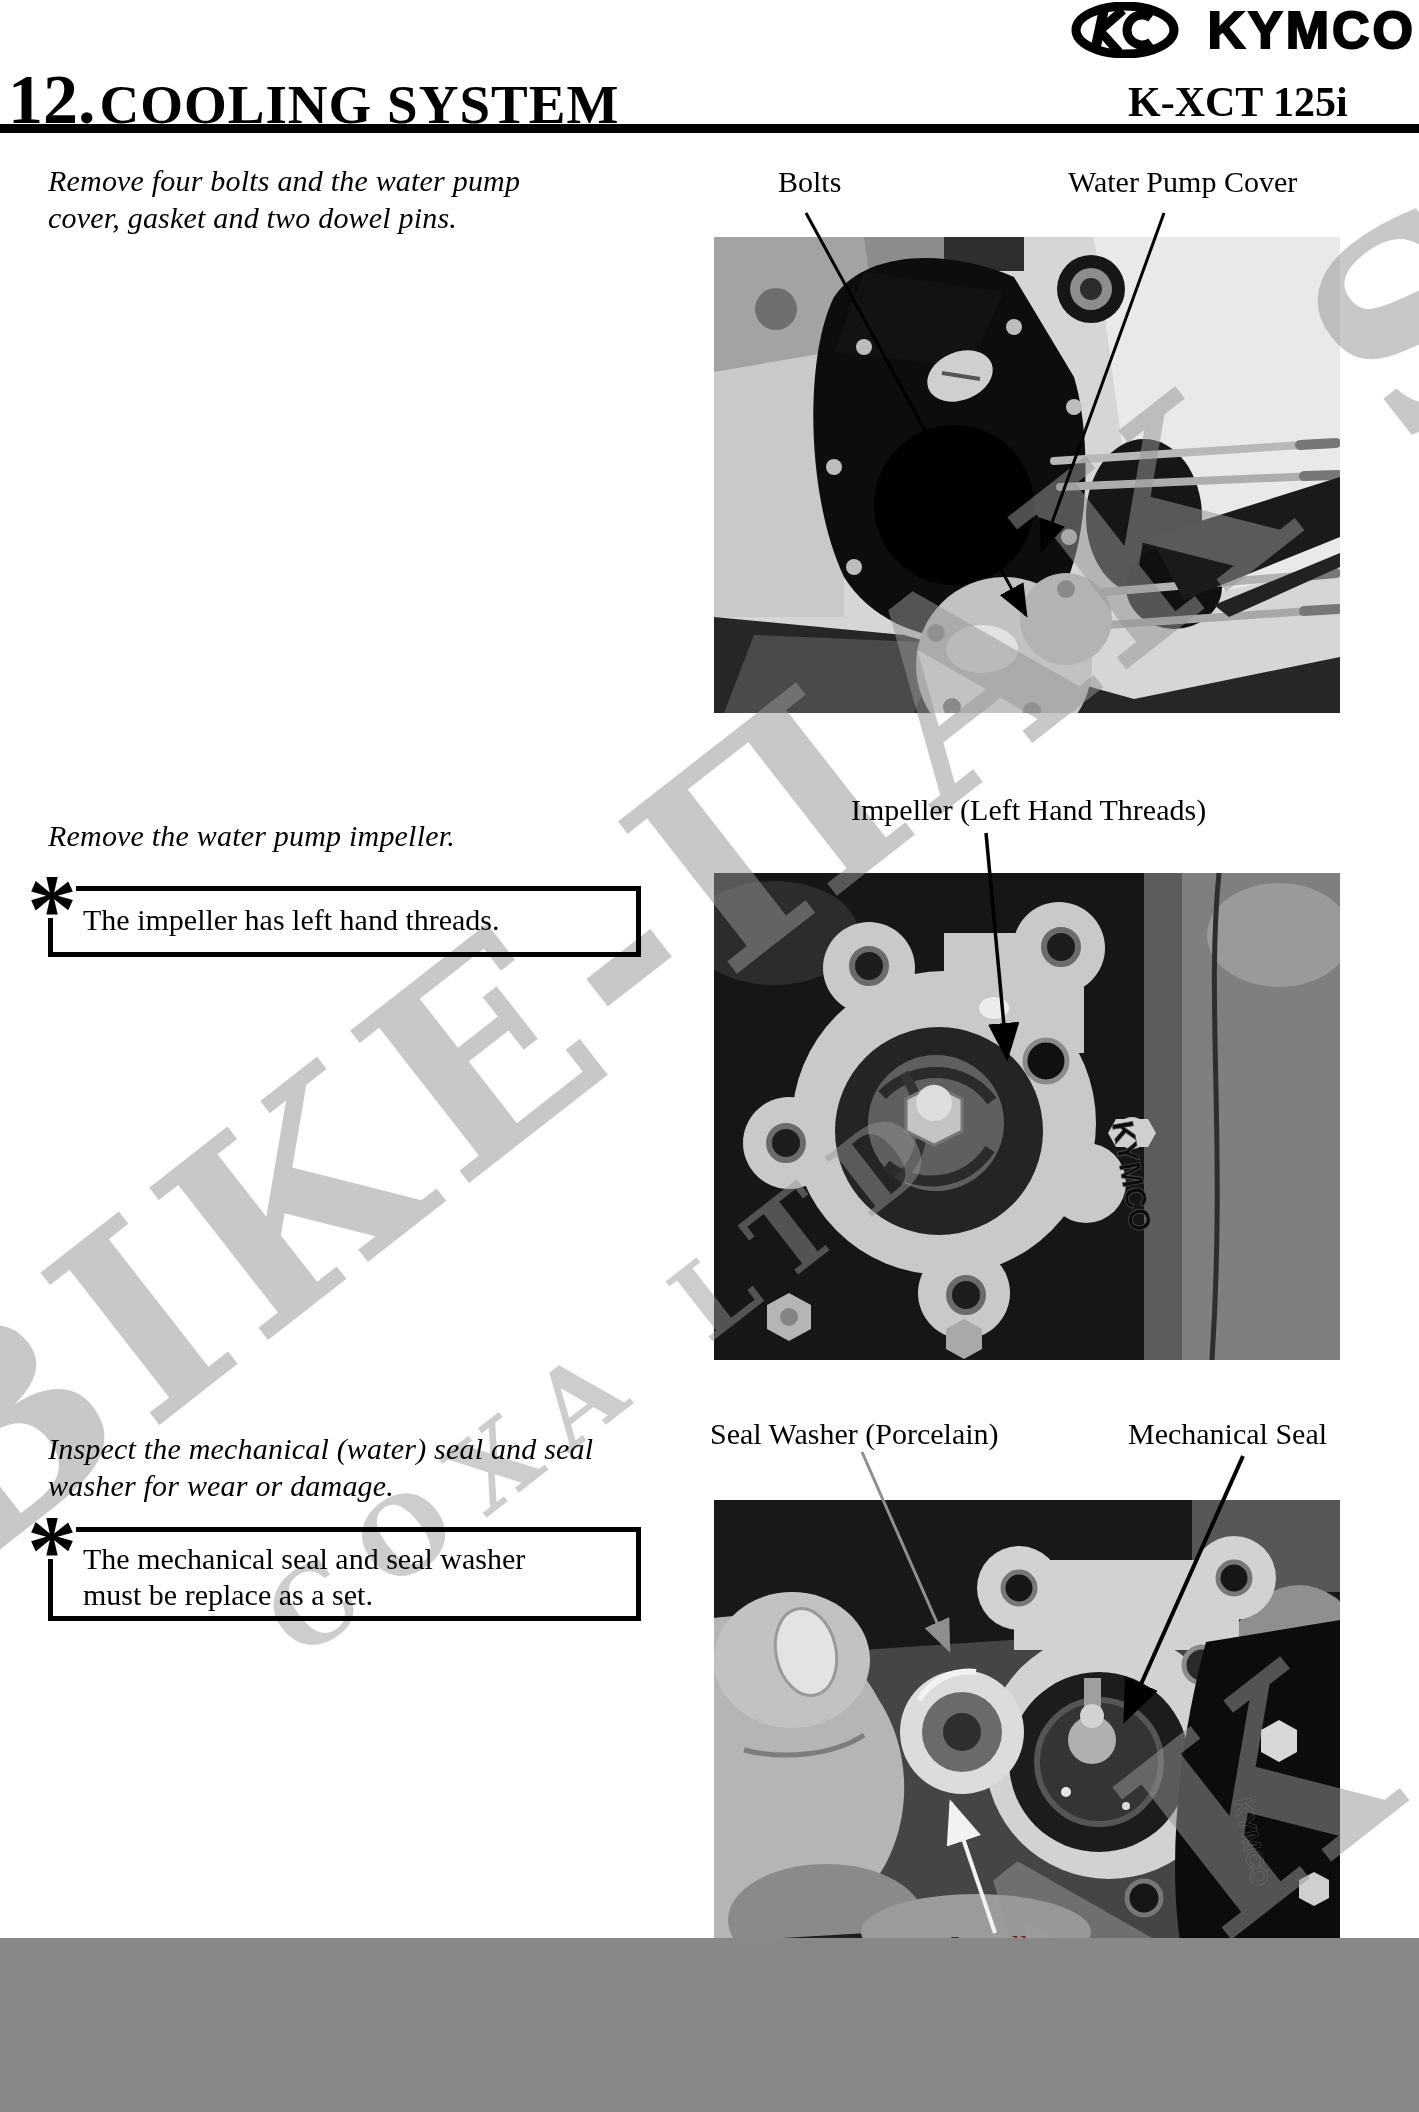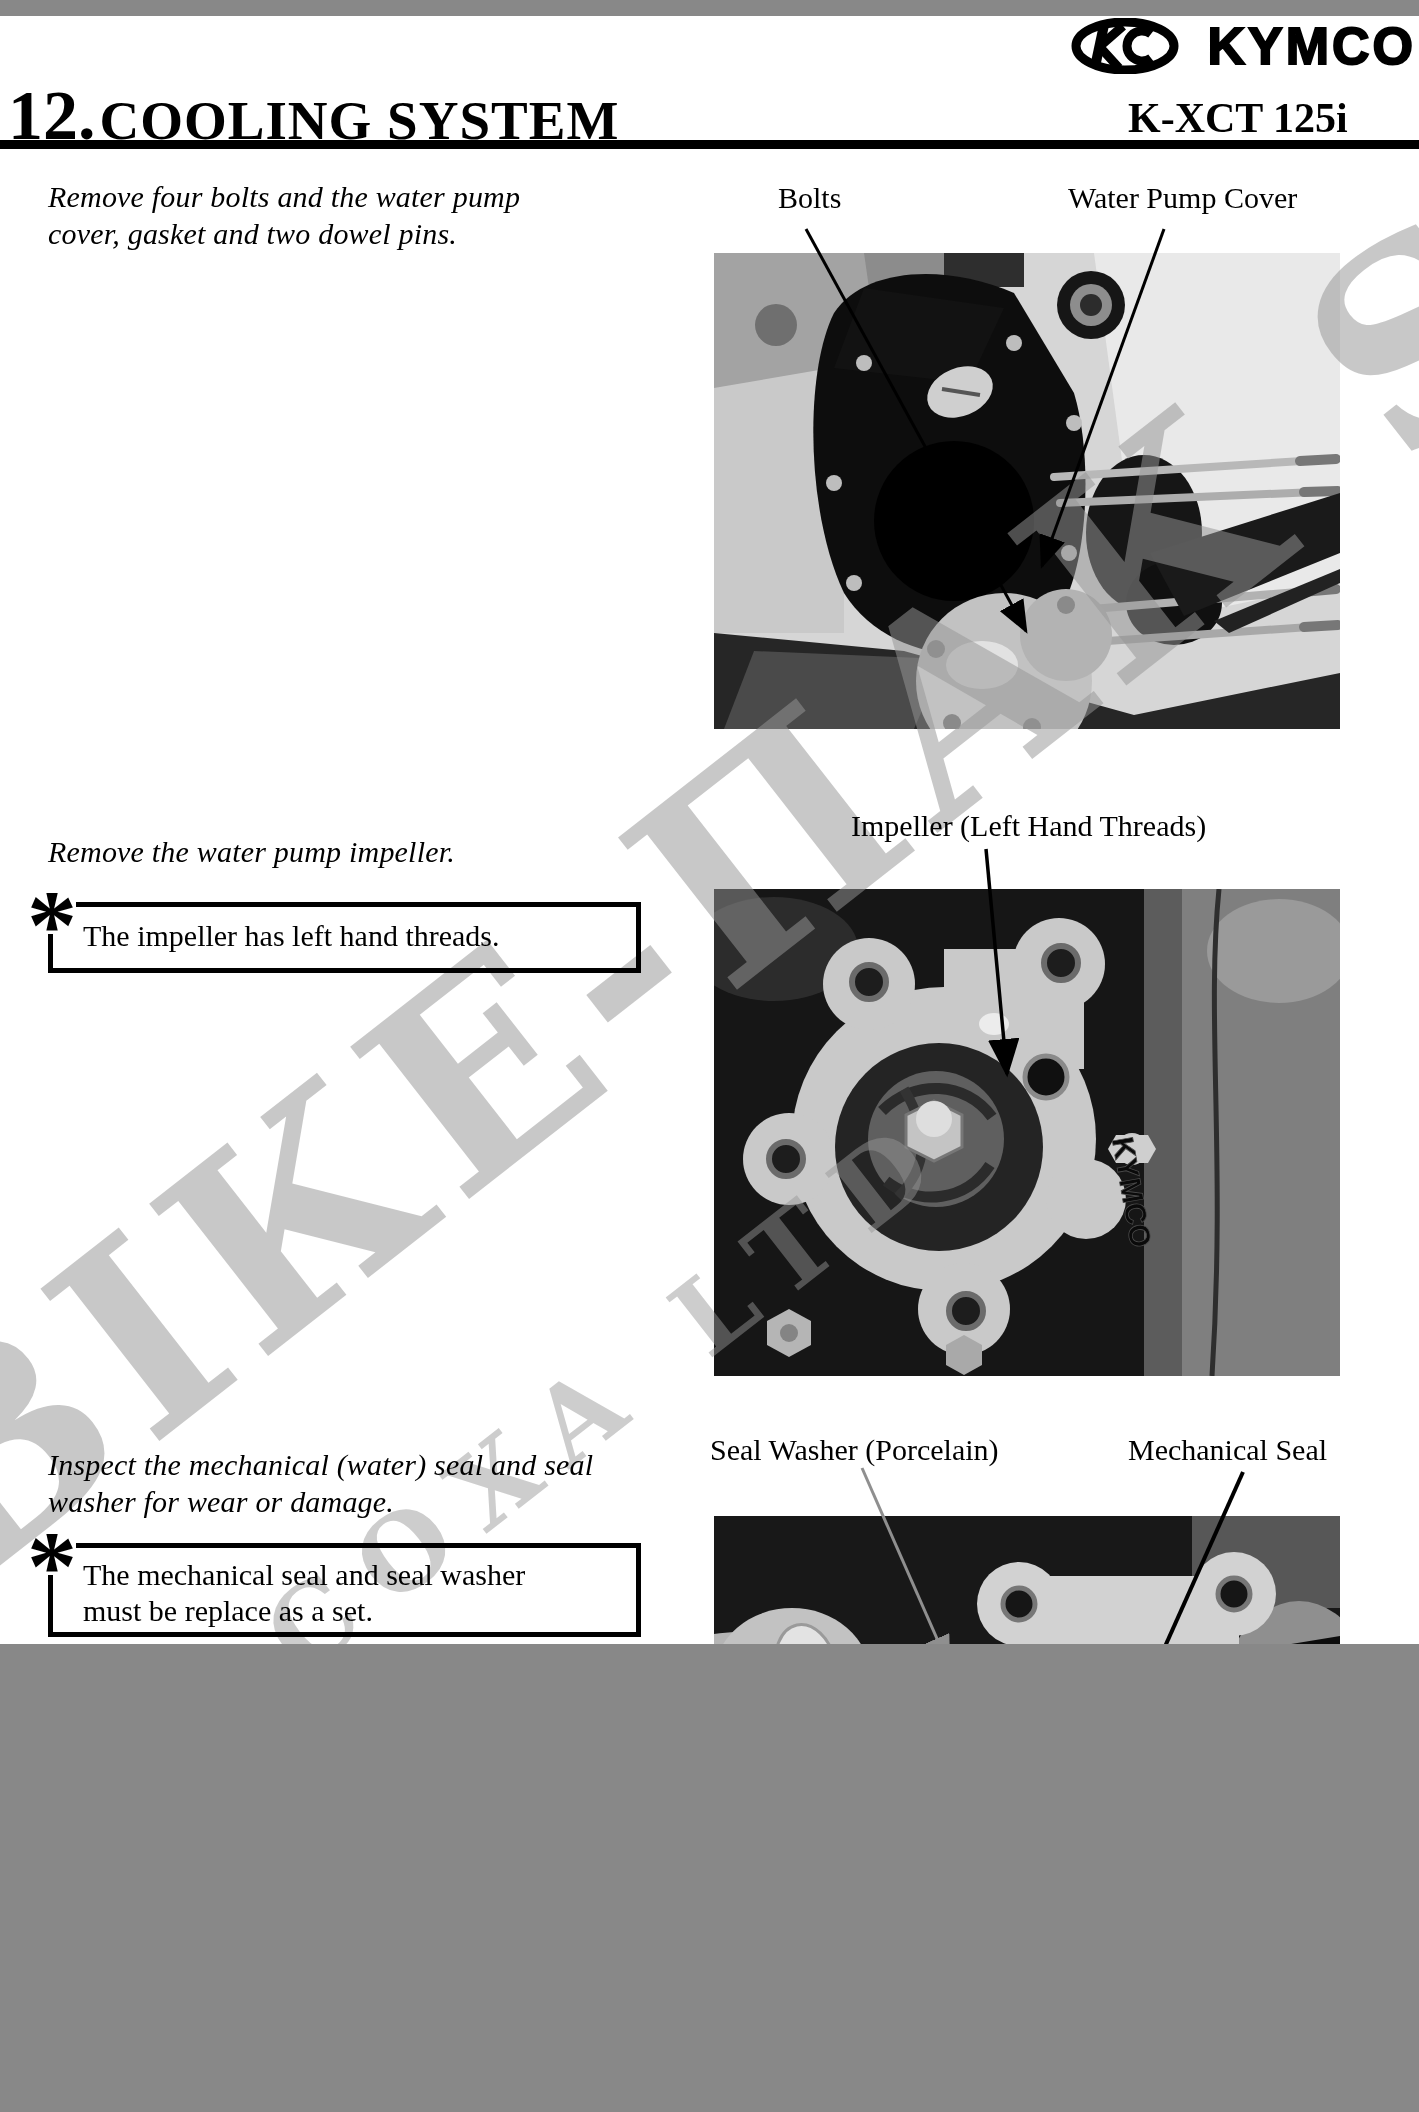--- a/index.html
+++ b/index.html
@@ -1,17 +1,17 @@
 <!DOCTYPE html>
 <html><head>
 <meta charset="utf-8">
 <style>
   html,body { margin:0; padding:0; background:#888; }
   #page {
-    position:relative; width:1419px; height:1628px; margin:16px auto;
+    position:relative; width:1419px; height:1938px; margin:0 auto;
     background:#fff; color:#000; overflow:hidden;
     font-family:"Liberation Serif", serif;
   }
   .abs { position:absolute; }
   .body-text { font-size:30px; line-height:37px; letter-spacing:0.2px;font-style:italic; }
   .photo-label { font-size:30px; white-space:nowrap; z-index:4; }
 
   
   #chapter-line { left:8px; top:60px; z-index:4; white-space:nowrap; }
   #chapter-line .num { font-size:70px; font-weight:bold; }

